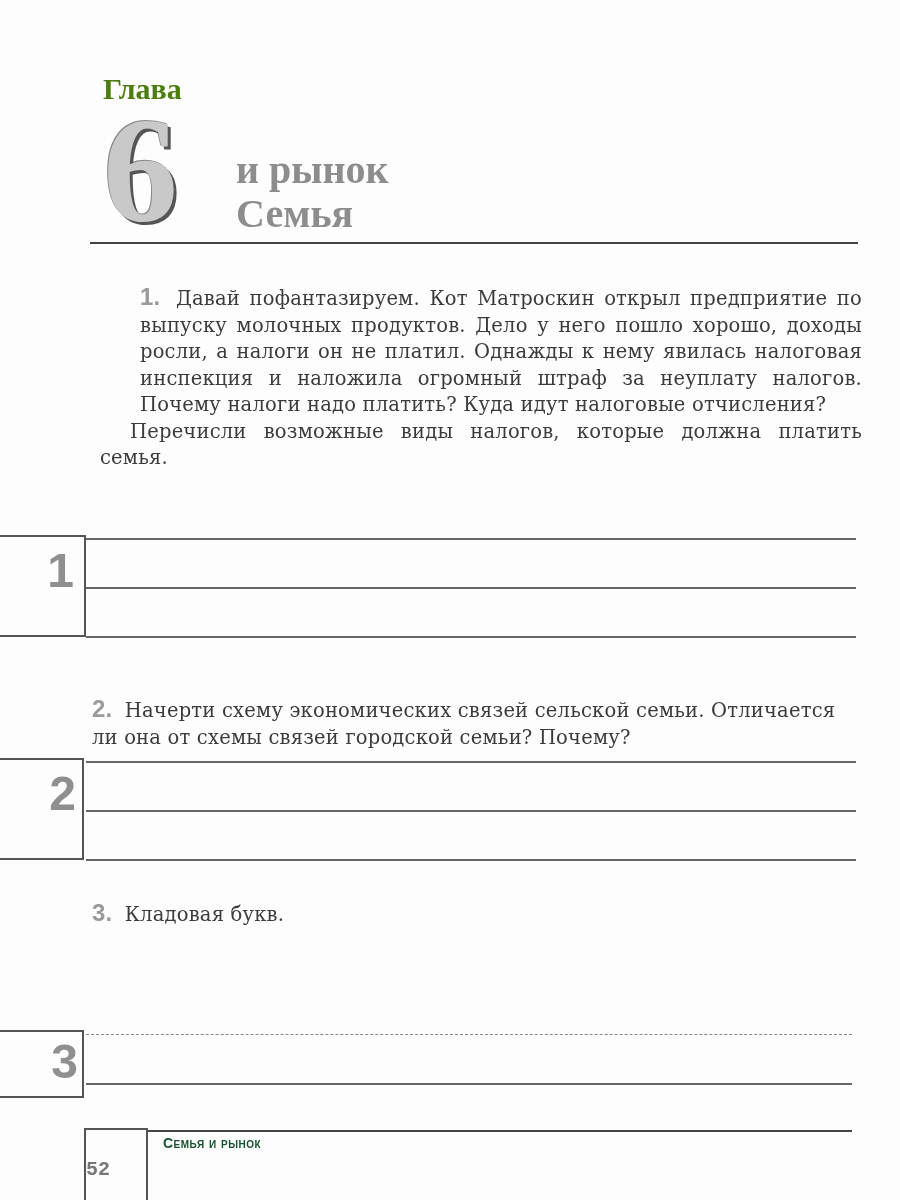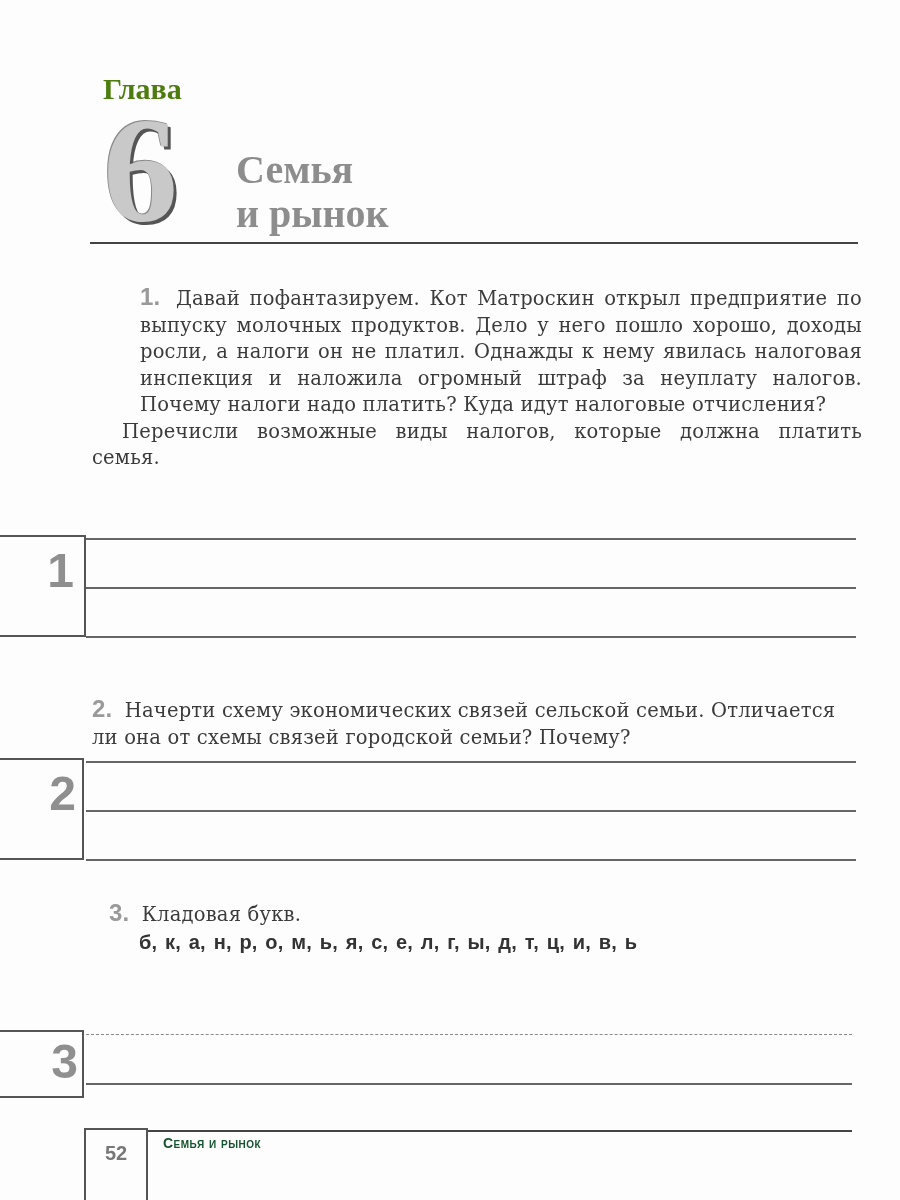--- a/index.html
+++ b/index.html
@@ -23,31 +23,31 @@
   .footer-box { border:2px solid #555; border-bottom:none; }
   .pagenum { font-family:"Liberation Sans", sans-serif; font-weight:bold; color:#777; font-size:20px; }
   .runhead { font-family:"Liberation Sans", sans-serif; font-weight:bold; color:#14532d; font-size:14px; font-variant:small-caps; letter-spacing:0.5px; }
 </style>
 </head>
 <body>
 
 <div class="abs glava">Глава</div>
 <div class="abs big6">6</div>
 <div class="abs chtitle">
+  <div>и рынок</div>
   <div>Семья</div>
-  <div>и рынок</div>
 </div>
 <div class="abs hr" style="left:90px; top:242px; width:768px;"></div>
 
 <div class="abs task" style="top:284px; width:770px;">
   <p style="text-align:justify;margin-left:48px;">
     <span class="num">1.</span>
     <span>Давай пофантазируем. Кот Матроскин открыл предприятие по выпуску молочных продуктов. Дело у него пошло хорошо, доходы росли, а налоги он не платил. Однажды к нему явилась налоговая инспекция и наложила огромный штраф за неуплату налогов. Почему налоги надо платить? Куда идут налоговые отчисления?</span>
   </p>
-  <p class="indent" style="text-align:justify;">Перечисли возможные виды налогов, которые должна платить семья.</p>
+  <p class="indent" style="text-align:justify;margin-left:8px;">Перечисли возможные виды налогов, которые должна платить семья.</p>
 </div>
 
 <div class="abs box" style="left:0; top:535px; width:84px; height:98px;">
   <div class="boxnum" style="padding-right:10px; padding-top:6px;">1</div>
 </div>
 <div class="abs line" style="left:86px; top:538px; width:770px;"></div>
 <div class="abs line" style="left:86px; top:587px; width:770px;"></div>
 <div class="abs line" style="left:86px; top:636px; width:770px;"></div>
 
 <div class="abs task" style="top:696px; width:770px;">
@@ -57,31 +57,30 @@
   </p>
 </div>
 
 <div class="abs box" style="left:0; top:758px; width:82px; height:98px;">
   <div class="boxnum" style="padding-right:6px; padding-top:6px;">2</div>
 </div>
 <div class="abs line" style="left:86px; top:761px; width:770px;"></div>
 <div class="abs line" style="left:86px; top:810px; width:770px;"></div>
 <div class="abs line" style="left:86px; top:859px; width:770px;"></div>
 
-<div class="abs task" style="top:900px; width:770px;margin-left:17px;">
+<div class="abs task" style="top:900px; width:770px;">
   <p>
     <span class="num">3.</span>
     <span>Кладовая букв.</span>
   </p>
-  <p style="padding-left:30px;" class="letters">б, к, а, н, р, о, м, ь, я, с, е, л, г, ы, д, т, ц, и, в, ь</p>
 </div>
 
 <div class="abs box" style="left:0; top:1030px; width:82px; height:64px;">
   <div class="boxnum" style="padding-right:4px; padding-top:2px;">3</div>
 </div>
 <div class="abs dotline" style="left:86px; top:1034px; width:766px;"></div>
 <div class="abs line" style="left:86px; top:1083px; width:766px;"></div>
 
 <div class="abs hr" style="left:148px; top:1130px; width:704px;"></div>
 <div class="abs footer-box" style="left:84px; top:1128px; width:60px; height:80px;">
-  <div class="pagenum" style="text-align:center; padding-top:12px;">52</div>
+  <div class="pagenum" style="padding-top:28px;font-family:Liberation Mono, monospace;">52</div>
 </div>
 <div class="abs runhead" style="left:163px; top:1135px;">Семья и рынок</div>
 
 </body></html>

